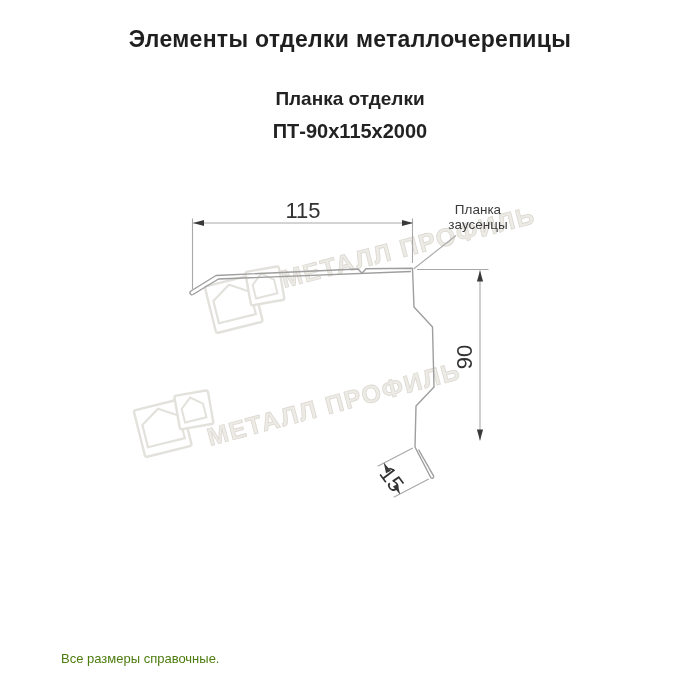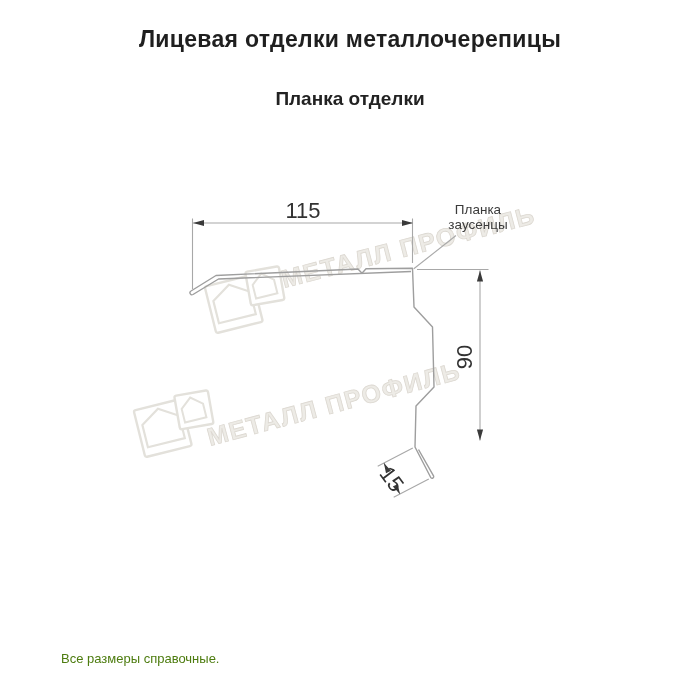--- a/index.html
+++ b/index.html
@@ -36,22 +36,23 @@
   .dim-text{
     font-family:"Liberation Sans","DejaVu Sans",sans-serif;
     font-size:22px;fill:#323232;
   }
 </style>
 </head>
 <body>
 
 <div class="page">
 
-  <div class="page-title">Лицевая отделки металлочерепицы</div>
+  <div class="page-title">Элементы отделки металлочерепицы</div>
   <div class="product-name">Планка отделки</div>
+  <div class="product-code">ПТ-90х115х2000</div>
 
   <svg class="drawing-svg" width="700" height="700" viewBox="0 0 700 700">
 
     <defs>
       <g id="mp-logo">
         <rect x="-33" y="-22" width="48" height="48" rx="2" fill="#ffffff" stroke="#e3e1db" stroke-width="2.4"></rect>
         <path d="M -28,17 L -28,-6 L -9,-18 L 10,-6 L 10,17 Z" fill="#ffffff" stroke="#e3e1db" stroke-width="2.2"></path>
         <rect x="8" y="-27" width="34" height="34" rx="2" fill="#ffffff" stroke="#e3e1db" stroke-width="2.4" transform="rotate(4)"></rect>
         <path d="M 14,2 L 14,-12 L 25,-21 L 36,-12 L 36,2 Z" fill="#ffffff" stroke="#e3e1db" stroke-width="2"></path>
       </g>

